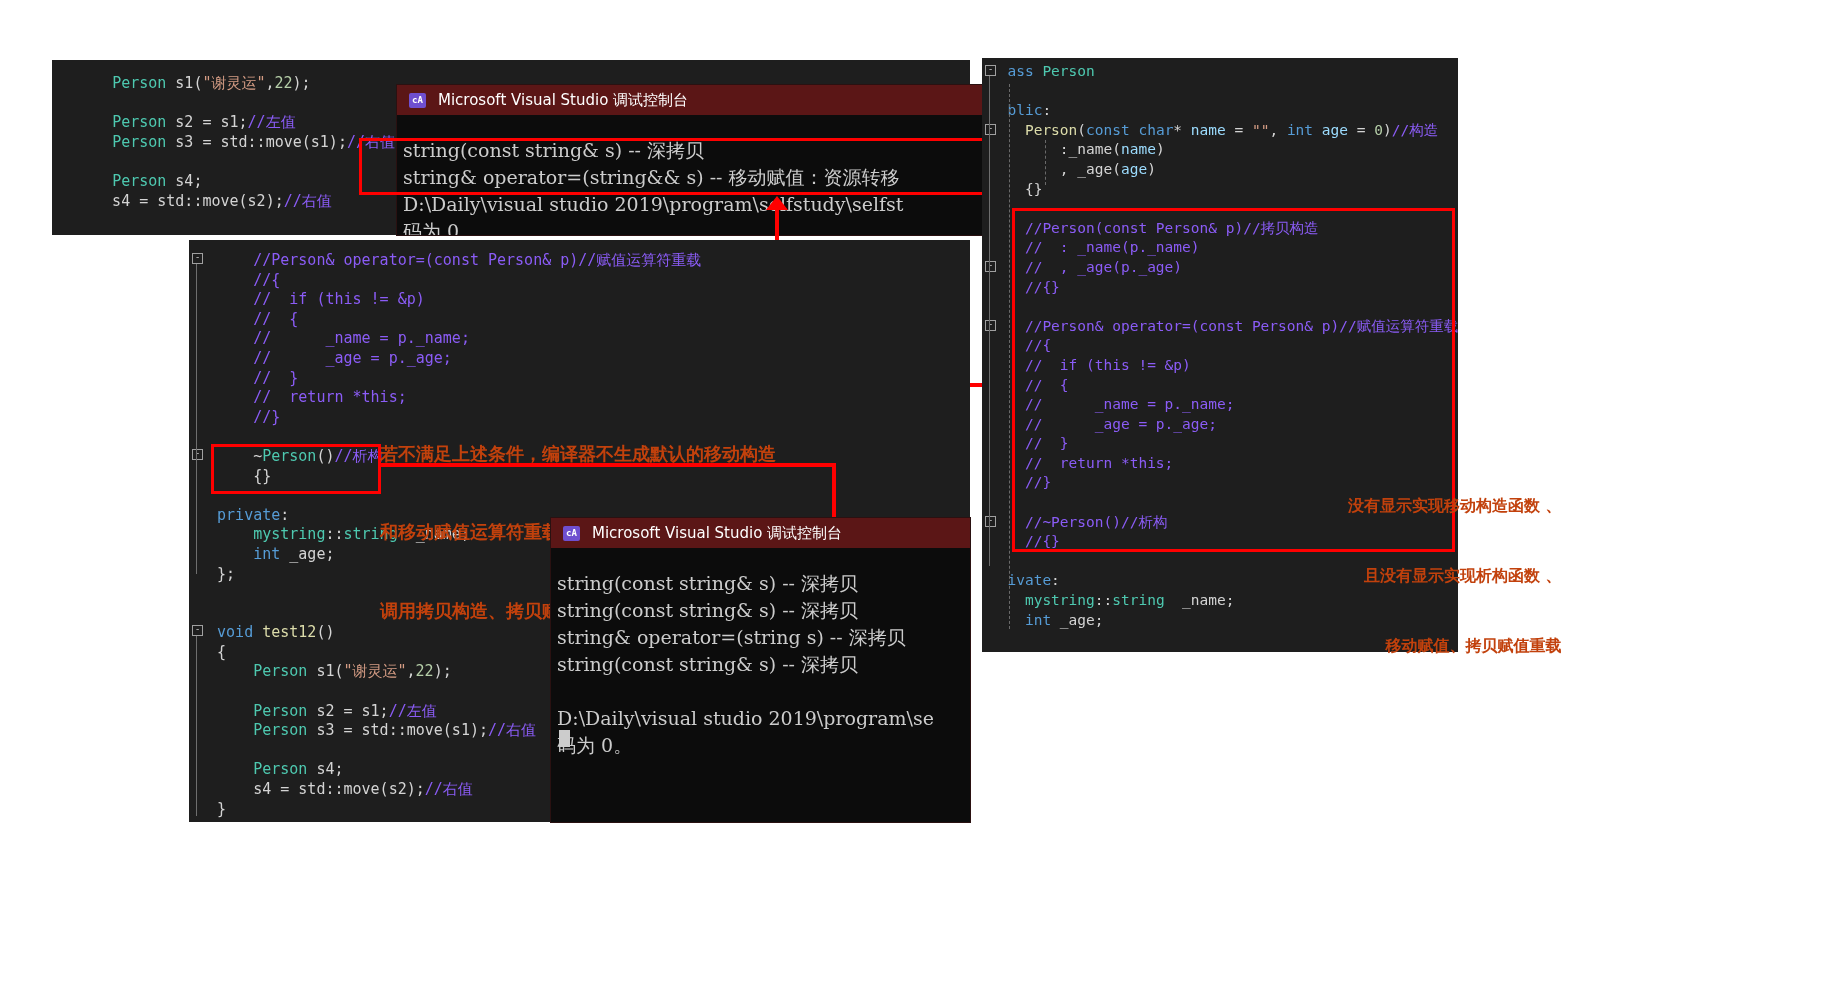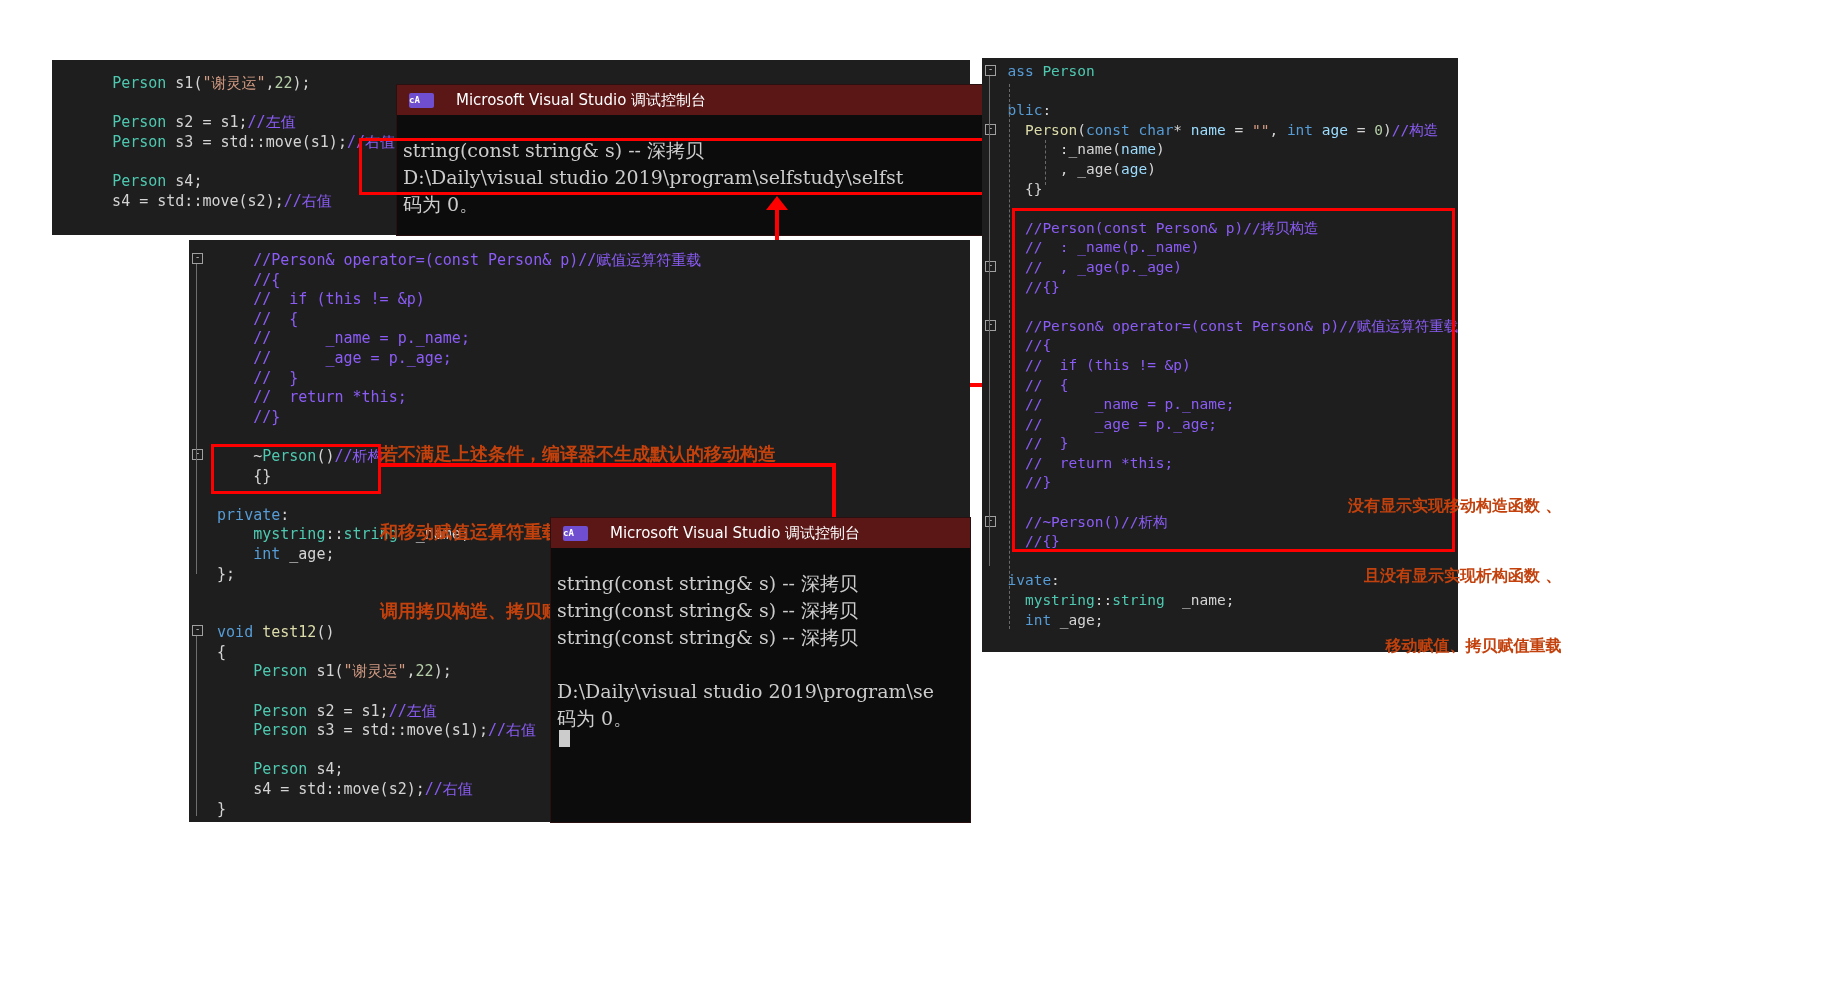--- a/index.html
+++ b/index.html
@@ -33,22 +33,22 @@
            background:#1e1e1e;color:#d0d0d0;font-size:9px;line-height:7px;
            text-align:center;font-family:"DejaVu Sans",sans-serif;}
   .foldline{position:absolute;width:1px;background:#6e6e6e;}
   .guideline{position:absolute;width:0;border-left:1px dashed #6a6a6a;}
 
   
   .console{background:#0c0c0c;box-shadow:0 0 0 1px #2a1111;}
   .console-title{background:#5b1616;height:30px;display:flex;align-items:center;
                  padding-left:12px;color:#ffffff;font-size:15px;
                  font-family:"DejaVu Sans","Liberation Sans",sans-serif;}
-  .console-ico{width:25px;height:15px;background:#6f4fd0;color:#fff;font-size:9px;
-               line-height:15px;text-align:left;margin-right:22px;border-radius:2px;
+  .console-ico{width:17px;height:15px;background:#6f4fd0;color:#fff;font-size:9px;
+               line-height:15px;text-align:center;margin-right:12px;border-radius:2px;
                font-family:"DejaVu Sans Mono",monospace;font-weight:bold;}
   .console-body{white-space:pre;color:#cccccc;font-size:19px;line-height:27px;
                 font-family:"DejaVu Serif","Liberation Serif",serif;padding:2px 0 0 6px;margin-top:20px;}
   .caret{display:inline-block;width:11px;height:17px;background:#cccccc;}
 
   
   .rbox{border:3px solid #ff0000;box-sizing:border-box;pointer-events:none;}
   .rline{background:#ff0000;}
 </style>
 </head>
@@ -61,21 +61,21 @@
 
 <div class="abs codepanel" style="left:52px;top:60px;width:918px;height:175px;">
   <div class="code" style="padding:14px 0 0 24px;" id="tlcode"><div class="ln"><span class="pln">    </span><span class="typ">Person</span><span class="pln"> s1(</span><span class="str">"谢灵运"</span><span class="pln">,</span><span class="num">22</span><span class="pln">);</span></div><div class="ln">&nbsp;</div><div class="ln"><span class="pln">    </span><span class="typ">Person</span><span class="pln"> s2 = s1;</span><span class="cmt">//左值</span></div><div class="ln"><span class="pln">    </span><span class="typ">Person</span><span class="pln"> s3 = std::move(s1);</span><span class="cmt">//右值</span></div><div class="ln">&nbsp;</div><div class="ln"><span class="pln">    </span><span class="typ">Person</span><span class="pln"> s4;</span></div><div class="ln"><span class="pln">    s4 = std::move(s2);</span><span class="cmt">//右值</span></div></div>
 </div>
 
 <div class="abs console" style="left:397px;top:85px;width:700px;height:150px;overflow:hidden;">
   <div class="console-title">
     <span class="console-ico">cA</span>
     <span>Microsoft Visual Studio 调试控制台</span>
   </div>
-  <div class="console-body" id="ctop"><div>string(const string&amp; s) -- 深拷贝</div><div>D:\Daily\visual studio 2019\program\selfstudy\selfst</div><div>码为 0。</div></div>
+  <div class="console-body" id="ctop"><div>string(const string&amp; s) -- 深拷贝</div><div>string&amp; operator=(string&amp;&amp; s) -- 移动赋值：资源转移</div><div>D:\Daily\visual studio 2019\program\selfstudy\selfst</div><div>码为 0。</div></div>
 </div>
 
 <div class="abs rbox" style="left:359px;top:138px;width:626px;height:57px;"></div>
 
 <div class="abs rline" style="left:775px;top:206px;width:4px;height:180px;"></div>
 <div class="abs" style="left:766px;top:196px;width:0;height:0;border-left:11px solid transparent;border-right:11px solid transparent;border-bottom:14px solid #ff0000;"></div>
 <div class="abs rline" style="left:775px;top:383px;width:680px;height:4px;"></div>
 
 <div class="abs codepanel" style="left:189px;top:240px;width:781px;height:582px;">
   <div class="gutter"></div>
@@ -97,21 +97,21 @@
 
 <div class="abs rline" style="left:381px;top:463px;width:455px;height:4px;"></div>
 <div class="abs rline" style="left:832px;top:463px;width:4px;height:62px;"></div>
 <div class="abs" style="left:824px;top:521px;width:0;height:0;border-left:10px solid transparent;border-right:10px solid transparent;border-top:14px solid #ff0000;"></div>
 
 <div class="abs console" style="left:551px;top:518px;width:419px;height:304px;overflow:hidden;">
   <div class="console-title">
     <span class="console-ico">cA</span>
     <span>Microsoft Visual Studio 调试控制台</span>
   </div>
-  <div class="console-body" id="cbot"><div>string(const string&amp; s) -- 深拷贝</div><div>string(const string&amp; s) -- 深拷贝</div><div>string(const string&amp; s) -- 深拷贝</div><div>&nbsp;</div><div>D:\Daily\visual studio 2019\program\se</div><div>码为 0。</div></div>
+  <div class="console-body" id="cbot"><div>string(const string&amp; s) -- 深拷贝</div><div>string(const string&amp; s) -- 深拷贝</div><div>string&amp; operator=(string s) -- 深拷贝</div><div>string(const string&amp; s) -- 深拷贝</div><div>&nbsp;</div><div>D:\Daily\visual studio 2019\program\se</div><div>码为 0。</div></div>
   <span class="abs caret" style="left:8px;top:212px;"></span>
 </div>
 
 <div class="abs codepanel" style="left:982px;top:58px;width:476px;height:594px;">
   <div class="gutter"></div>
   <div class="code" style="padding:4px 0 0 8px;font-size:14.5px;line-height:19.6px;" id="rcode"><div class="ln"><span class="kw">class</span><span class="pln"> </span><span class="typ">Person</span></div><div class="ln"><span class="pln">{</span></div><div class="ln"><span class="kw">public</span><span class="pln">:</span></div><div class="ln"><span class="pln">    </span><span class="fn">Person</span><span class="pln">(</span><span class="kw">const</span><span class="pln"> </span><span class="kw">char</span><span class="pln">* </span><span class="var">name</span><span class="pln"> = </span><span class="str">""</span><span class="pln">, </span><span class="kw">int</span><span class="pln"> </span><span class="var">age</span><span class="pln"> = </span><span class="num">0</span><span class="pln">)</span><span class="cmt">//构造</span></div><div class="ln"><span class="pln">        :</span><span class="pln">_name</span><span class="pln">(</span><span class="var">name</span><span class="pln">)</span></div><div class="ln"><span class="pln">        , </span><span class="pln">_age</span><span class="pln">(</span><span class="var">age</span><span class="pln">)</span></div><div class="ln"><span class="pln">    {}</span></div><div class="ln">&nbsp;</div><div class="ln"><span class="pln">    </span><span class="cmt">//Person(const Person&amp; p)//拷贝构造</span></div><div class="ln"><span class="pln">    </span><span class="cmt">//  : _name(p._name)</span></div><div class="ln"><span class="pln">    </span><span class="cmt">//  , _age(p._age)</span></div><div class="ln"><span class="pln">    </span><span class="cmt">//{}</span></div><div class="ln">&nbsp;</div><div class="ln"><span class="pln">    </span><span class="cmt">//Person&amp; operator=(const Person&amp; p)//赋值运算符重载</span></div><div class="ln"><span class="pln">    </span><span class="cmt">//{</span></div><div class="ln"><span class="pln">    </span><span class="cmt">//  if (this != &amp;p)</span></div><div class="ln"><span class="pln">    </span><span class="cmt">//  {</span></div><div class="ln"><span class="pln">    </span><span class="cmt">//      _name = p._name;</span></div><div class="ln"><span class="pln">    </span><span class="cmt">//      _age = p._age;</span></div><div class="ln"><span class="pln">    </span><span class="cmt">//  }</span></div><div class="ln"><span class="pln">    </span><span class="cmt">//  return *this;</span></div><div class="ln"><span class="pln">    </span><span class="cmt">//}</span></div><div class="ln">&nbsp;</div><div class="ln"><span class="pln">    </span><span class="cmt">//~Person()//析构</span></div><div class="ln"><span class="pln">    </span><span class="cmt">//{}</span></div><div class="ln">&nbsp;</div><div class="ln"><span class="kw">private</span><span class="pln">:</span></div><div class="ln"><span class="pln">    </span><span class="typ">mystring</span><span class="pln">::</span><span class="typ">string</span><span class="pln">  _name;</span></div><div class="ln"><span class="pln">    </span><span class="kw">int</span><span class="pln"> _age;</span></div><div class="ln"><span class="pln">};</span></div></div>
 </div>
 <div class="abs foldbox" style="left:985px;top:65px;">-</div>
 <div class="abs foldbox" style="left:985px;top:124px;">-</div>
 <div class="abs foldbox" style="left:985px;top:261px;">-</div>

